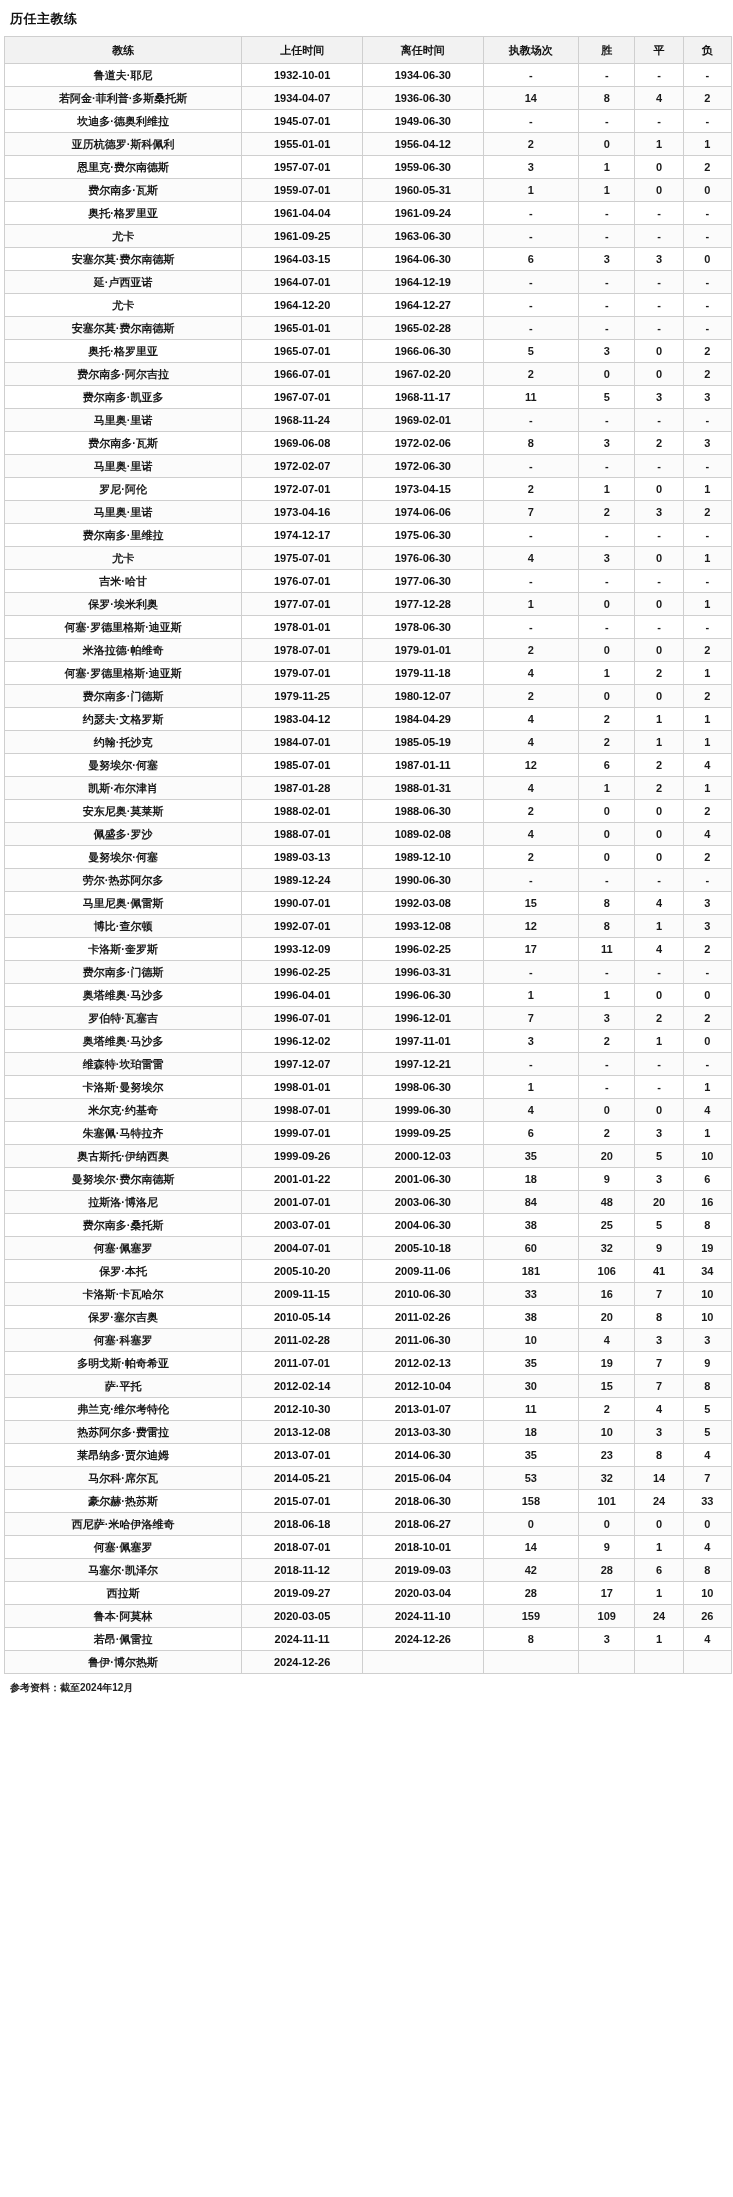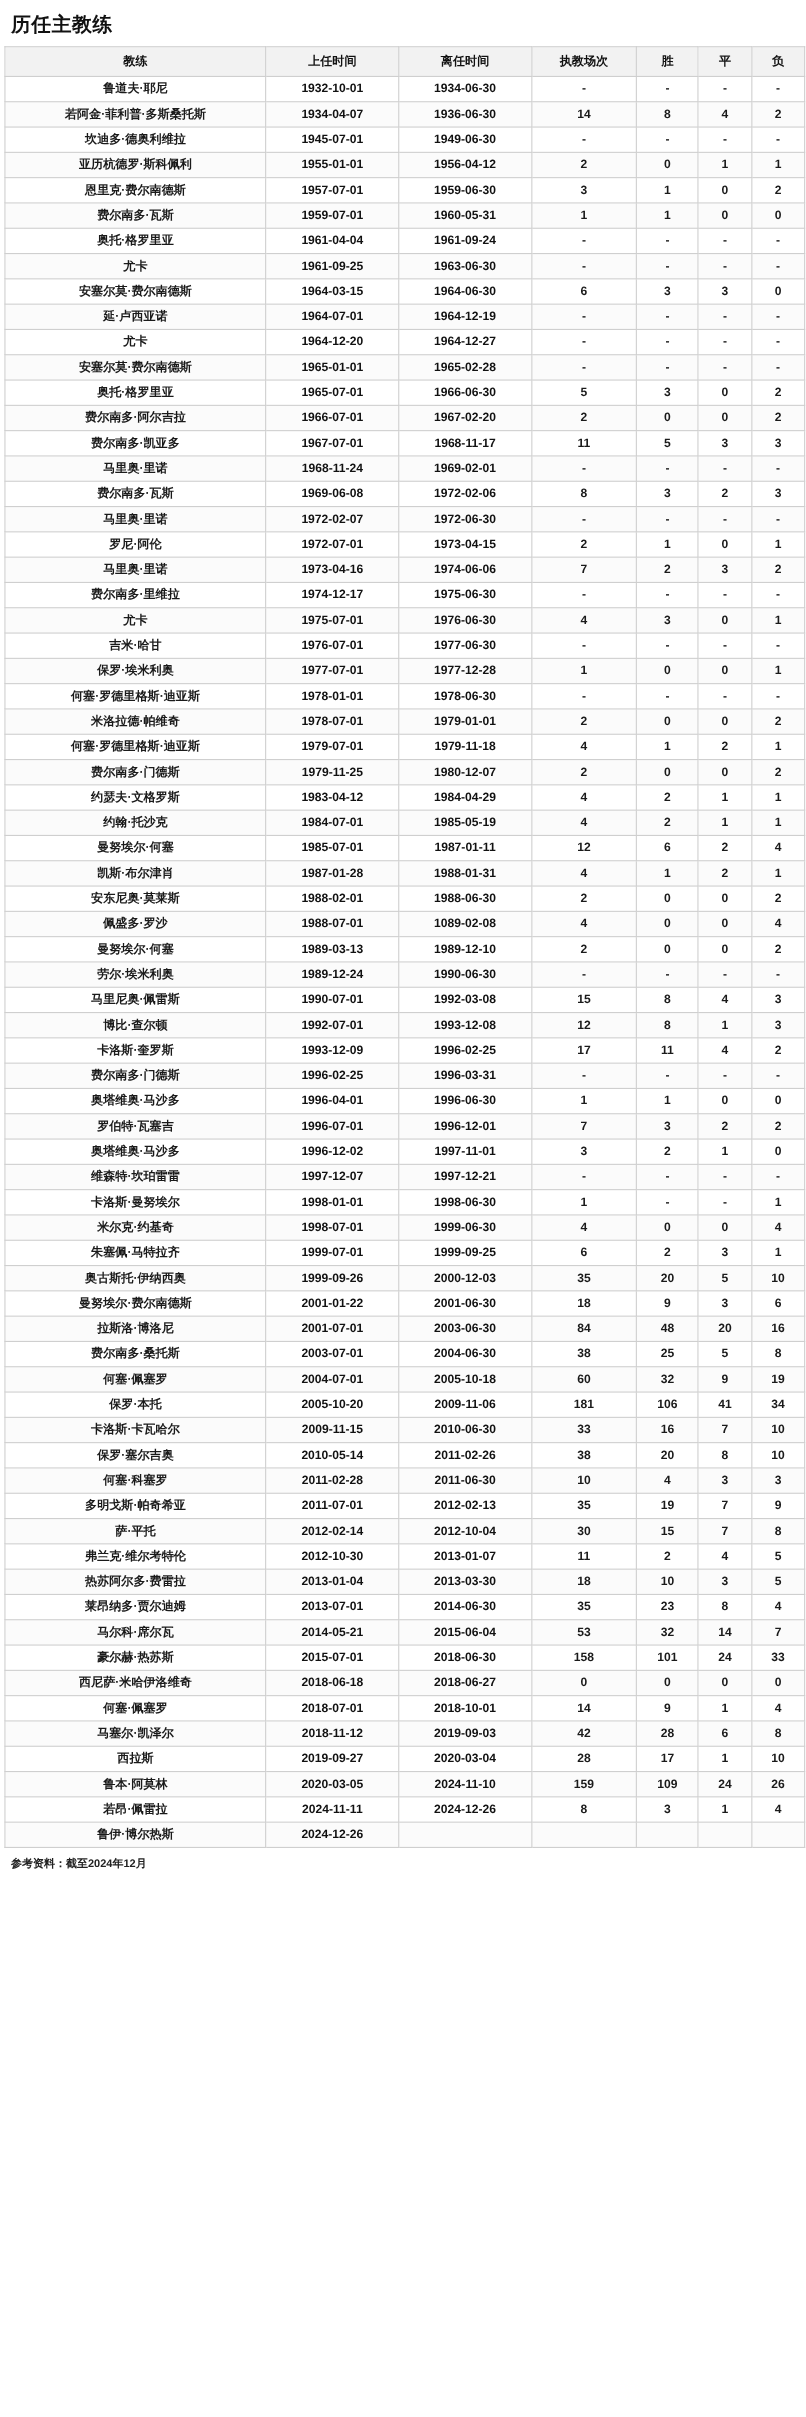--- a/index.html
+++ b/index.html
@@ -11,21 +11,21 @@
     width: 733px;
     font-family: "Liberation Sans", sans-serif;
     color: #1a1a1a;
   }
   .page {
     width: 733px;
     box-sizing: border-box;
     padding: 10px 4px 6px 4px;
   }
   .page-title {
-    font-size: 18px;
+    font-size: 13px;
     font-weight: bold;
     color: #111111;
     margin: 0 0 8px 6px;
     letter-spacing: 0.5px;
   }
   table.coaches {
     border-collapse: collapse;
     width: 728px;
     margin: 0 auto;
     table-layout: fixed;
@@ -413,21 +413,21 @@
         <tr>
           <td class="name">曼努埃尔·何塞</td>
           <td class="dt">1989-03-13</td>
           <td class="dt">1989-12-10</td>
           <td class="num">2</td>
           <td class="num">0</td>
           <td class="num">0</td>
           <td class="num">2</td>
         </tr>
         <tr>
-          <td class="name">劳尔·埃米利奥</td>
+          <td class="name">劳尔·热苏阿尔多</td>
           <td class="dt">1989-12-24</td>
           <td class="dt">1990-06-30</td>
           <td class="num">-</td>
           <td class="num">-</td>
           <td class="num">-</td>
           <td class="num">-</td>
         </tr>
         <tr>
           <td class="name">马里尼奥·佩雷斯</td>
           <td class="dt">1990-07-01</td>
@@ -630,21 +630,21 @@
           <td class="name">弗兰克·维尔考特伦</td>
           <td class="dt">2012-10-30</td>
           <td class="dt">2013-01-07</td>
           <td class="num">11</td>
           <td class="num">2</td>
           <td class="num">4</td>
           <td class="num">5</td>
         </tr>
         <tr>
           <td class="name">热苏阿尔多·费雷拉</td>
-          <td class="dt">2013-01-04</td>
+          <td class="dt">2013-12-08</td>
           <td class="dt">2013-03-30</td>
           <td class="num">18</td>
           <td class="num">10</td>
           <td class="num">3</td>
           <td class="num">5</td>
         </tr>
         <tr>
           <td class="name">莱昂纳多·贾尔迪姆</td>
           <td class="dt">2013-07-01</td>
           <td class="dt">2014-06-30</td>

